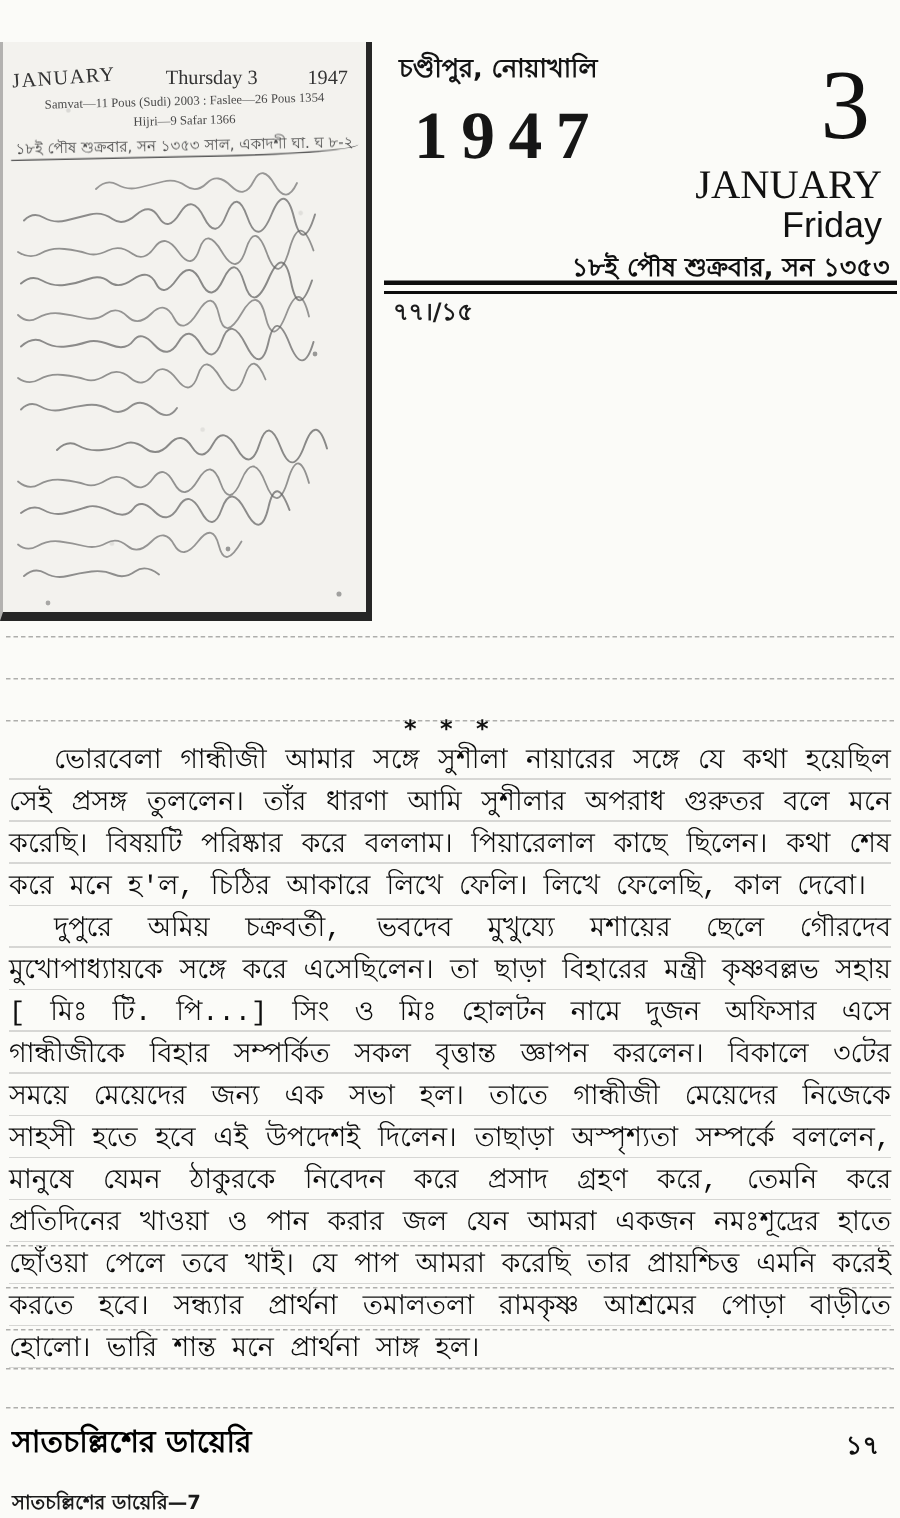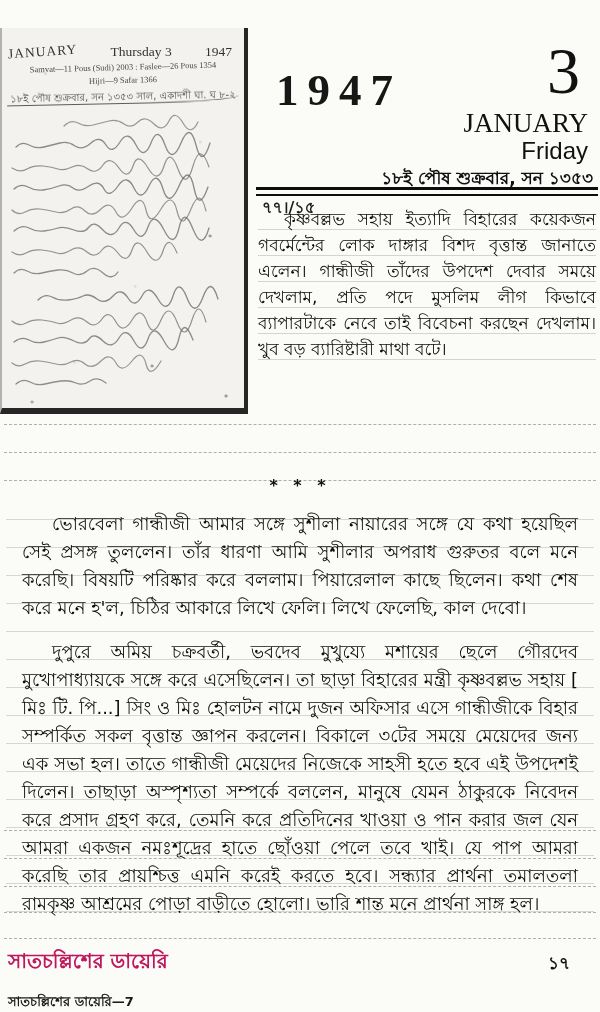--- a/index.html
+++ b/index.html
@@ -64,27 +64,27 @@
   .col-text p{margin:0;text-indent:26px;}
   
   .divider{position:absolute;left:0;width:100%;top:476px;text-align:center;
     font-size:16px;font-weight:bold;letter-spacing:5px;color:#111;}
   .main-text{
     position:absolute;left:6px;right:6px;top:494px;
     font-size:18px;line-height:28px;text-align:justify;color:#0d0d0d;
     background-image:repeating-linear-gradient(180deg,
       transparent 0 25px, rgba(110,110,110,.26) 25px 26px, transparent 26px 28px);
   }
-  .main-text p{margin:16px;text-indent:30px;}
+  .main-text p{margin:0;text-indent:30px;font-family:Liberation Mono, monospace;}
   
   .rule{position:absolute;left:4px;right:4px;height:0;
     border-top:1px dashed rgba(80,80,80,.45);}
   
-  .footer-title{position:absolute;left:8px;top:946px;font-size:20px;font-weight:bold;color:#be185d;}
-  .page-num{position:absolute;right:30px;top:950px;font-size:17px;font-weight:bold;color:#101010;}
+  .footer-title{position:absolute;left:8px;top:946px;font-size:20px;font-weight:bold;color:#000000;}
+  .page-num{position:absolute;right:14px;top:950px;font-size:17px;font-weight:bold;color:#101010;}
   .signature{position:absolute;left:8px;top:992px;font-size:13px;font-weight:bold;color:#1a1a1a;}
 </style>
 </head>
 <body>
 
 <div class="scan-panel">
   <div class="scan-header">
     <span class="scan-month">JANUARY</span>
     <span>Thursday 3</span>
     <span>1947</span>
@@ -109,29 +109,29 @@
     <path stroke-width="1.2" opacity=".64" d="M10 249 q6 5 13 1 t15 -3 t16 3 t15 -2 t14 2 t16 -3 t15 2 t16 -2 t14 3 t15 -3"></path>
     <path stroke-width="1.3" opacity=".68" d="M14 270 q7 -6 14 -2 t15 2 t16 -3 t15 2 t14 -2 t16 2"></path>
     <circle cx="208" cy="122" r="1.1" fill="#5f5f5f" opacity=".6"></circle>
     <circle cx="150" cy="252" r="1.1" fill="#5f5f5f" opacity=".6"></circle>
     <circle cx="224" cy="282" r="1.2" fill="#5f5f5f" opacity=".55"></circle>
     <circle cx="30" cy="288" r="1.1" fill="#5f5f5f" opacity=".5"></circle>
   </svg>
 </div>
 
 <div class="right-col">
+  <div class="location">চণ্ডীপুর, নোয়াখালি</div>
   <div class="big-year">1947</div>
   <div class="big-day">3</div>
   <div class="month-name">JANUARY</div>
   <div class="weekday">Friday</div>
   <div class="bn-date">১৮ই পৌষ শুক্রবার, সন ১৩৫৩</div>
   <div class="double-rule"></div>
   <div class="note-number">৭৭।/১৫</div>
   <div class="col-text">
-    <p>কৃষ্ণবল্লভ সহায় ইত্যাদি বিহারের কয়েকজন গবর্মেন্টের লোক দাঙ্গার বিশদ বৃত্তান্ত জানাতে এলেন। গান্ধীজী তাঁদের উপদেশ দেবার সময়ে দেখলাম, প্রতি পদে মুসলিম লীগ কিভাবে ব্যাপারটাকে নেবে তাই বিবেচনা করছেন দেখলাম। খুব বড় ব্যারিষ্টারী মাথা বটে।</p>
   </div>
 </div>
 
 <div class="rule" style="top:424px;"></div>
 <div class="rule" style="top:452px;"></div>
 <div class="rule" style="top:480px;"></div>
 <div class="rule" style="top:830px;"></div>
 <div class="rule" style="top:858px;"></div>
 <div class="rule" style="top:886px;"></div>
 <div class="rule" style="top:912px;"></div>

